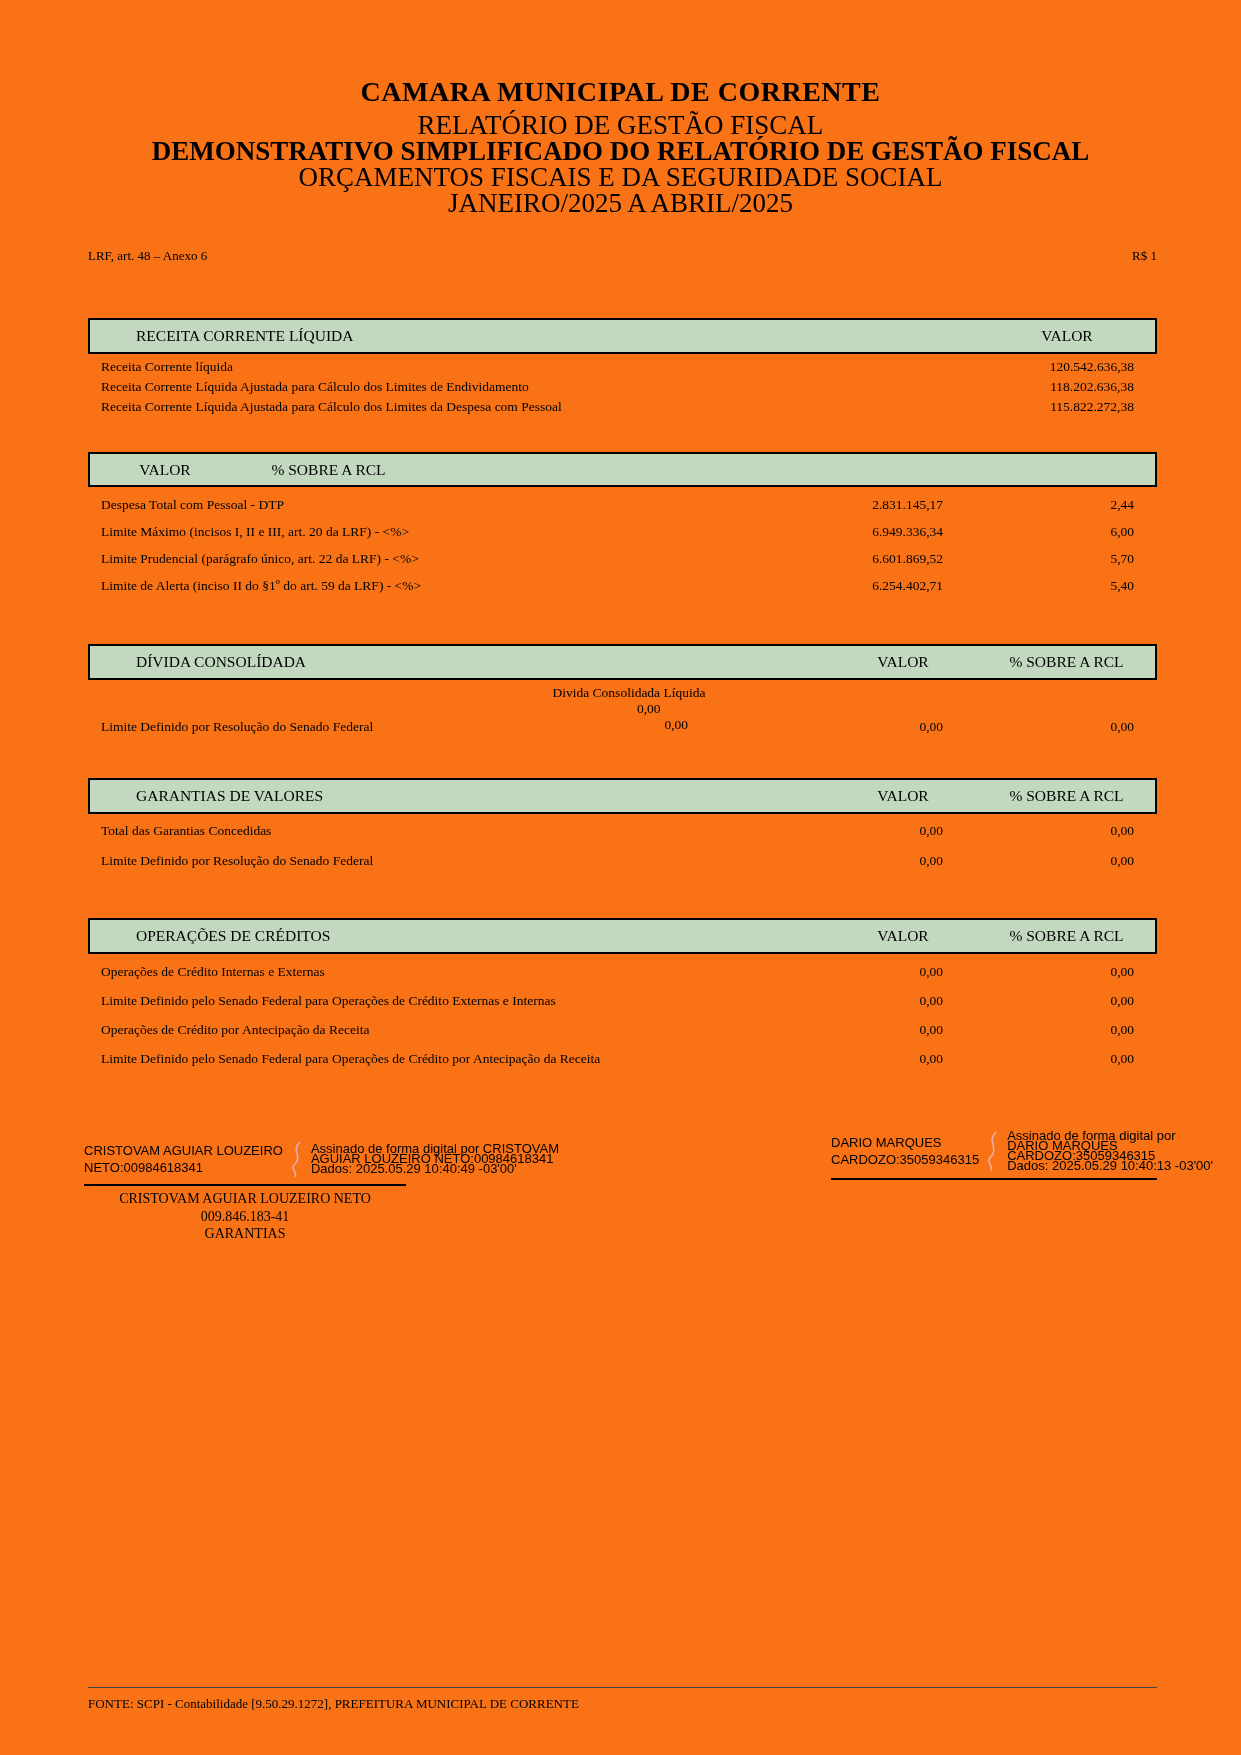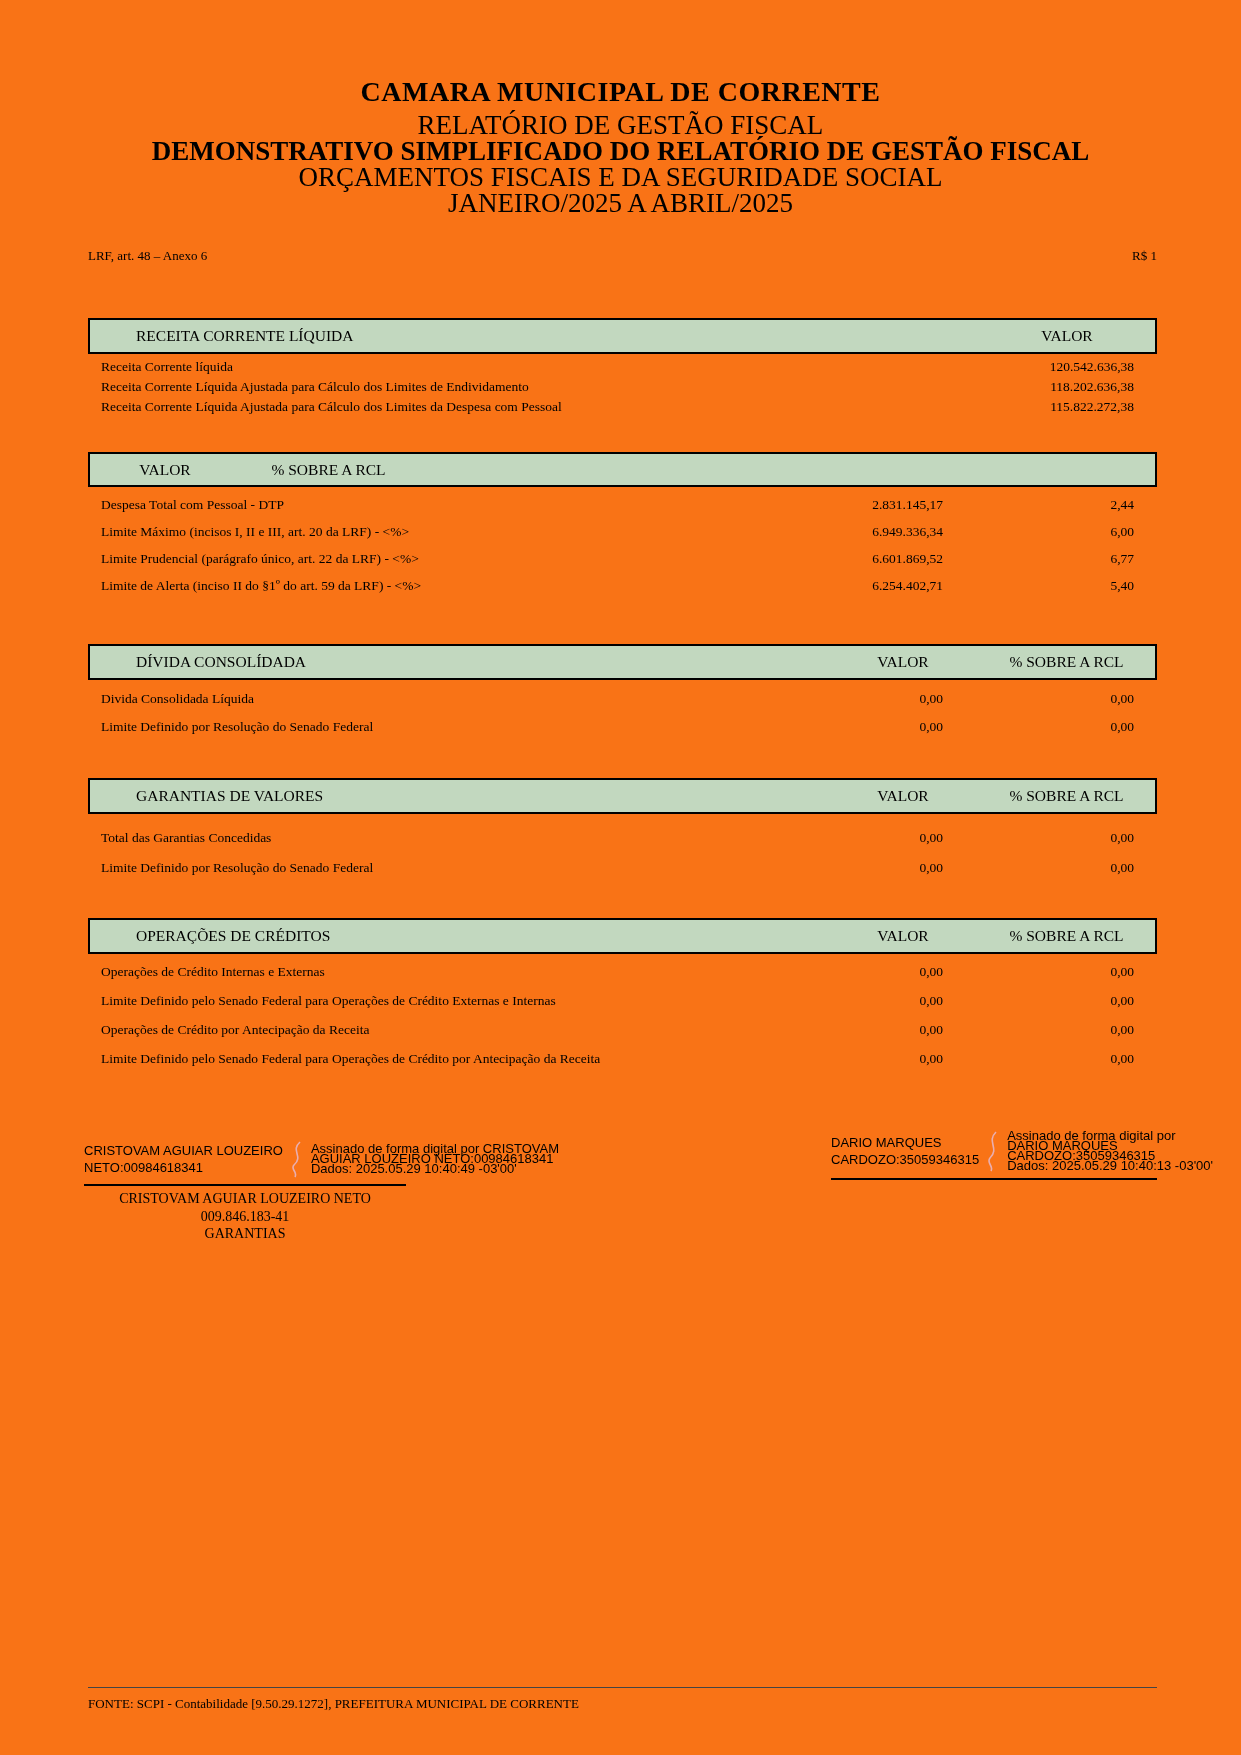--- a/index.html
+++ b/index.html
@@ -37,22 +37,22 @@
   .td-valor { width:150px; text-align:right; padding-right:37px; box-sizing:border-box; }
   .td-pct   { width:177px; text-align:right; padding-right:23px; box-sizing:border-box; }
 
   .tbl-1 .thead { height:36px; }
   .tbl-1 .trow { height:20px; }
   .tbl-1 .trow.r0 { margin-top:3px; }
   .tbl-2 .thead { height:35px; }
   .tbl-2 .trow { height:27px; }
   .tbl-2 .trow.r0 { margin-top:4px; }
   .tbl-3 .trow { height:28px; }
-  .tbl-3 .trow.r0 { margin-top:5px; }
-  .tbl-4 .trow { height:30px;align-items:flex-end; }
+  .tbl-3 .trow.r0 { margin-top:5px;flex-direction:column; }
+  .tbl-4 .trow { height:30px; }
   .tbl-4 .trow.r0 { margin-top:2px; }
   .tbl-5 .trow { height:29px; }
   .tbl-5 .trow.r0 { margin-top:3px; }
 
   
   .sig { position:absolute; font-family:"Liberation Sans", sans-serif; }
   .sig-left  { left:84px;  top:1139px; width:322px; }
   .sig-right { left:831px; top:1129px; width:326px; }
   .sig-head { display:flex; align-items:center; }
   .sig-big   { font-size:13px; line-height:17px; white-space:nowrap; }
@@ -115,21 +115,21 @@
       <div class="td-pct">2,44</div>
     </div>
     <div class="trow">
       <div class="td-label">Limite Máximo (incisos I, II e III, art. 20 da LRF) - &lt;%&gt;</div>
       <div class="td-valor">6.949.336,34</div>
       <div class="td-pct">6,00</div>
     </div>
     <div class="trow">
       <div class="td-label">Limite Prudencial (parágrafo único, art. 22 da LRF) - &lt;%&gt;</div>
       <div class="td-valor">6.601.869,52</div>
-      <div class="td-pct">6,77</div>
+      <div class="td-pct">5,70</div>
     </div>
     <div class="trow">
       <div class="td-label">Limite de Alerta (inciso II do §1º do art. 59 da LRF) - &lt;%&gt;</div>
       <div class="td-valor">6.254.402,71</div>
       <div class="td-pct">5,40</div>
     </div>
   </div>
 
   <div class="tbl tbl-3" style="top:644px">
     <div class="thead">

